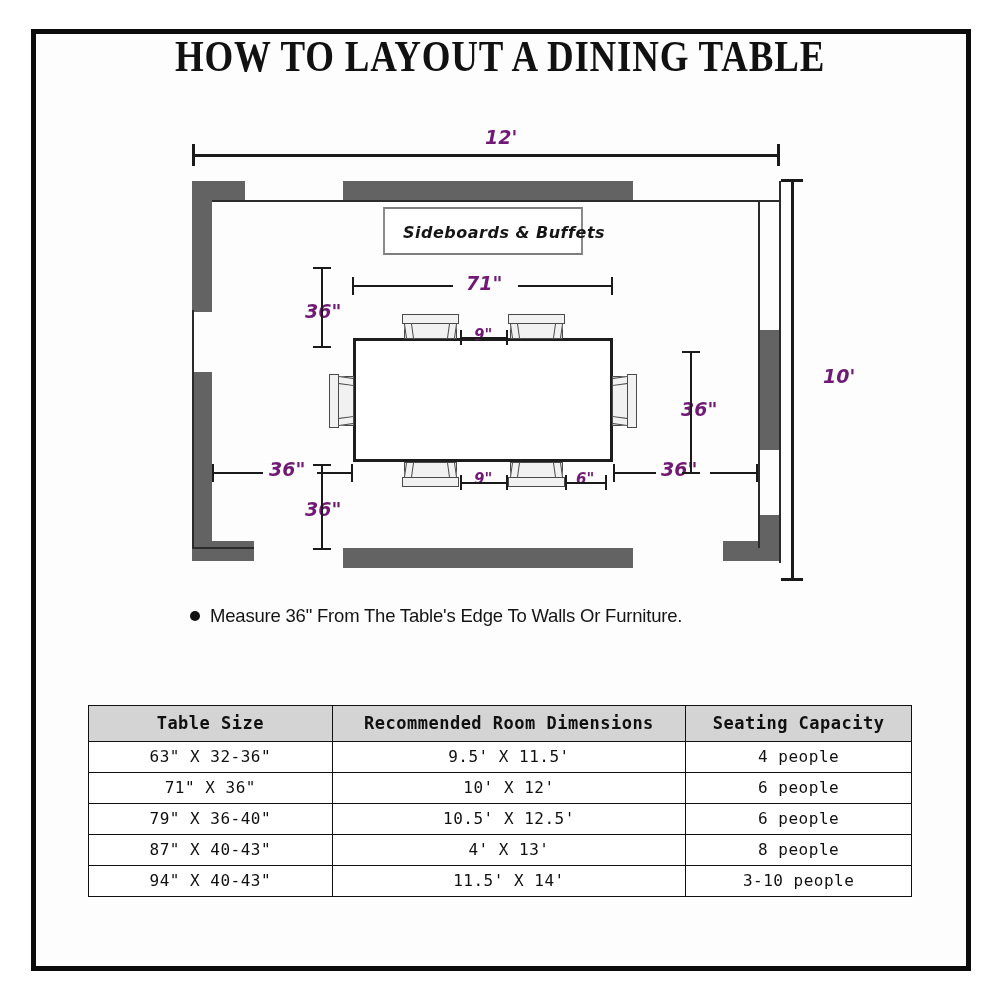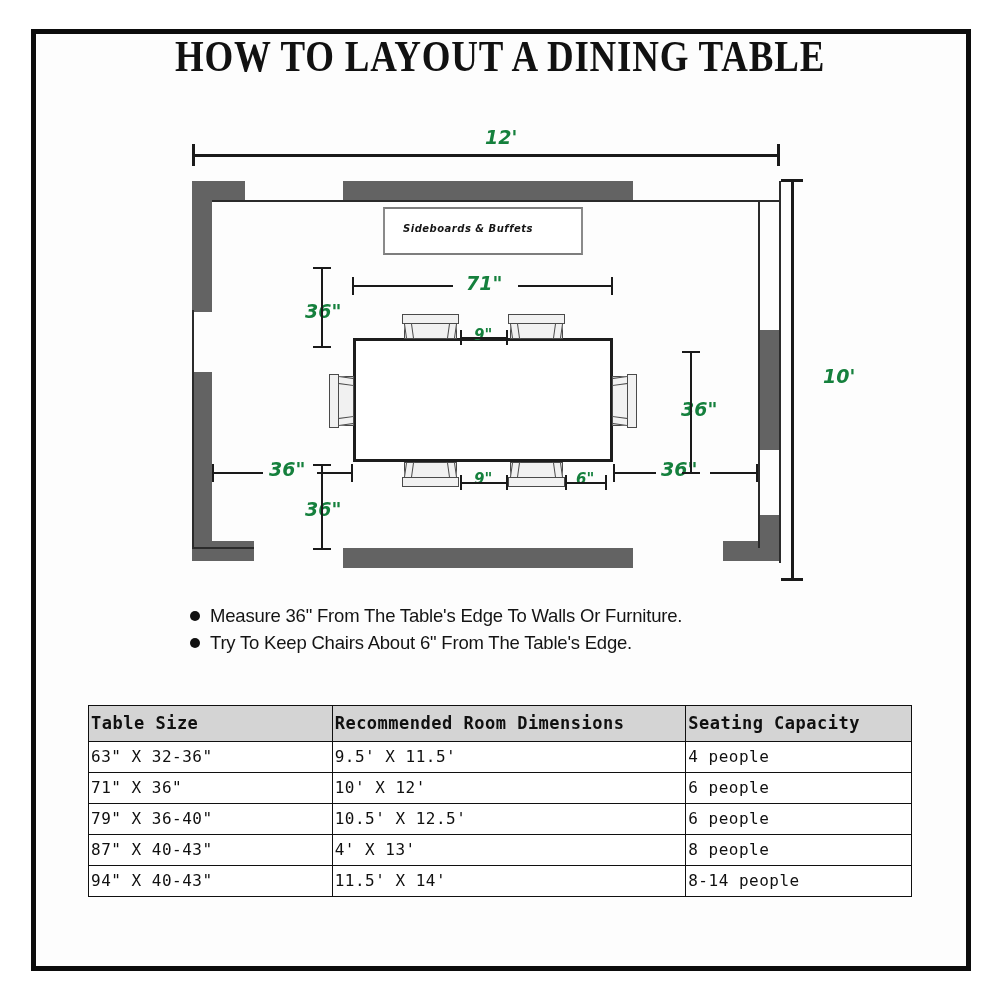--- a/index.html
+++ b/index.html
@@ -40,29 +40,29 @@
   }
   .dark{position:absolute;background:#636363;}
   .wline{position:absolute;background:#1a1a1a;}
   .thin{position:absolute;background:#2b2b2b;}
   .graybox{position:absolute;border:2px solid #8a8a8a;background:#ffffff;box-sizing:border-box;}
   .label{
     position:absolute;
     font-family:"DejaVu Sans", sans-serif;
     font-style:italic;
     font-weight:700;
-    color:#15803d;
+    color:#701a75;
     white-space:nowrap;
   }
   .dimtxt{font-size:19px;}
   .dimtxt-sm{font-size:15px;}
   .sbtxt{
     position:absolute;
     font-family:"DejaVu Sans", sans-serif;
-    font-style:italic;font-weight:700;font-size:10px;color:#151515;
+    font-style:italic;font-weight:700;font-size:16px;color:#151515;
     white-space:nowrap;letter-spacing:0.5px;
   }
   
   .tabletop{
     position:absolute;border:3px solid #1d1d1d;background:#ffffff;box-sizing:border-box;
   }
   .chairpart{position:absolute;border:1.6px solid #4a4a4a;background:#f1f1f1;box-sizing:border-box;}
   
   #bullets{
     position:absolute;left:190px;top:605px;width:640px;
@@ -79,21 +79,21 @@
     background:#111111;margin-right:10px;flex:0 0 auto;
   }
   
   #tbl{
     position:absolute;left:88px;top:705px;width:824px;
     border-collapse:collapse;
     font-family:"DejaVu Sans Mono", monospace;
   }
   #tbl th,#tbl td{
     border:1.6px solid #101010;
-    text-align:left;
+    text-align:center;
     color:#101010;
   }
   #tbl th{
     background:#d4d4d4;
     font-size:17px;
     font-weight:700;
     padding:7px 2px 8px 2px;
     letter-spacing:0.5px;
   }
   #tbl td{
@@ -234,24 +234,20 @@
     <div class="label dimtxt" style="left:305px;top:388px;">36"</div>
     <div class="wline" style="left:321px;top:355px;width:2.2px;height:85px;"></div>
     <div class="wline" style="left:313px;top:354px;width:18px;height:2.2px;"></div>
     <div class="wline" style="left:313px;top:438px;width:18px;height:2.2px;"></div>
   </div>
 
   <div id="bullets">
     <div class="bullet">
       <span class="dot"></span>
       <span>Measure 36" From The Table's Edge To Walls Or Furniture.</span>
-    </div>
-    <div class="bullet">
-      <span class="dot"></span>
-      <span>Try To Keep Chairs About 6" From The Table's Edge.</span>
     </div>
   </div>
 
   <table id="tbl">
     <colgroup>
         <col class="c1">
         <col class="c2">
         <col class="c3">
       </colgroup>
     <thead>
@@ -278,18 +274,18 @@
         <td>6 people</td>
       </tr>
       <tr>
         <td>87"  X  40-43"</td>
         <td>4'  X  13'</td>
         <td>8 people</td>
       </tr>
       <tr>
         <td>94"  X  40-43"</td>
         <td>11.5'  X  14'</td>
-        <td>8-14 people</td>
+        <td>3-10 people</td>
       </tr>
     </tbody>
   </table>
 
 </div>
 
 </body></html>

